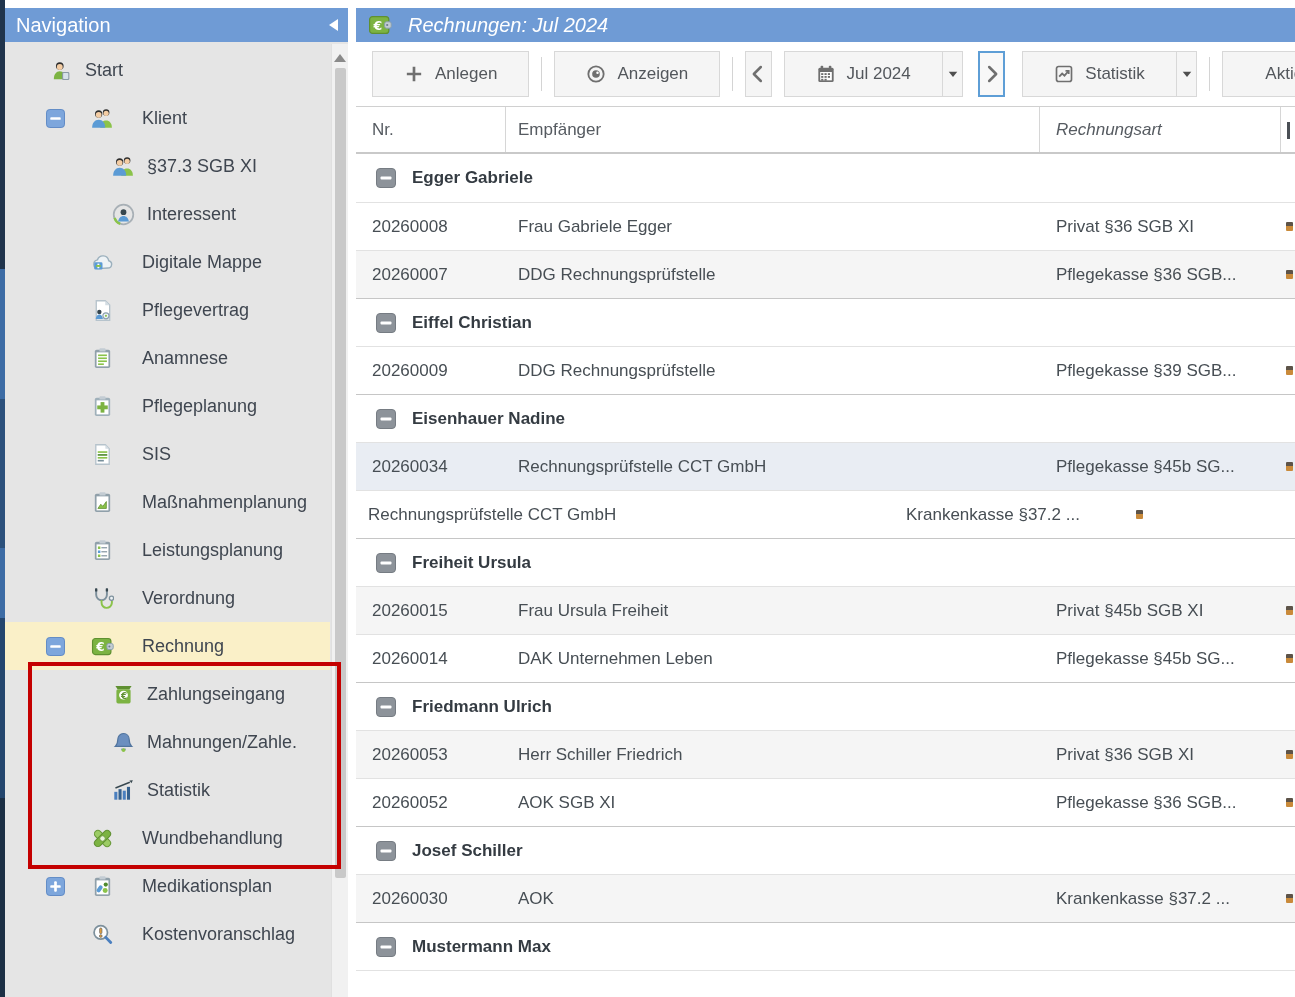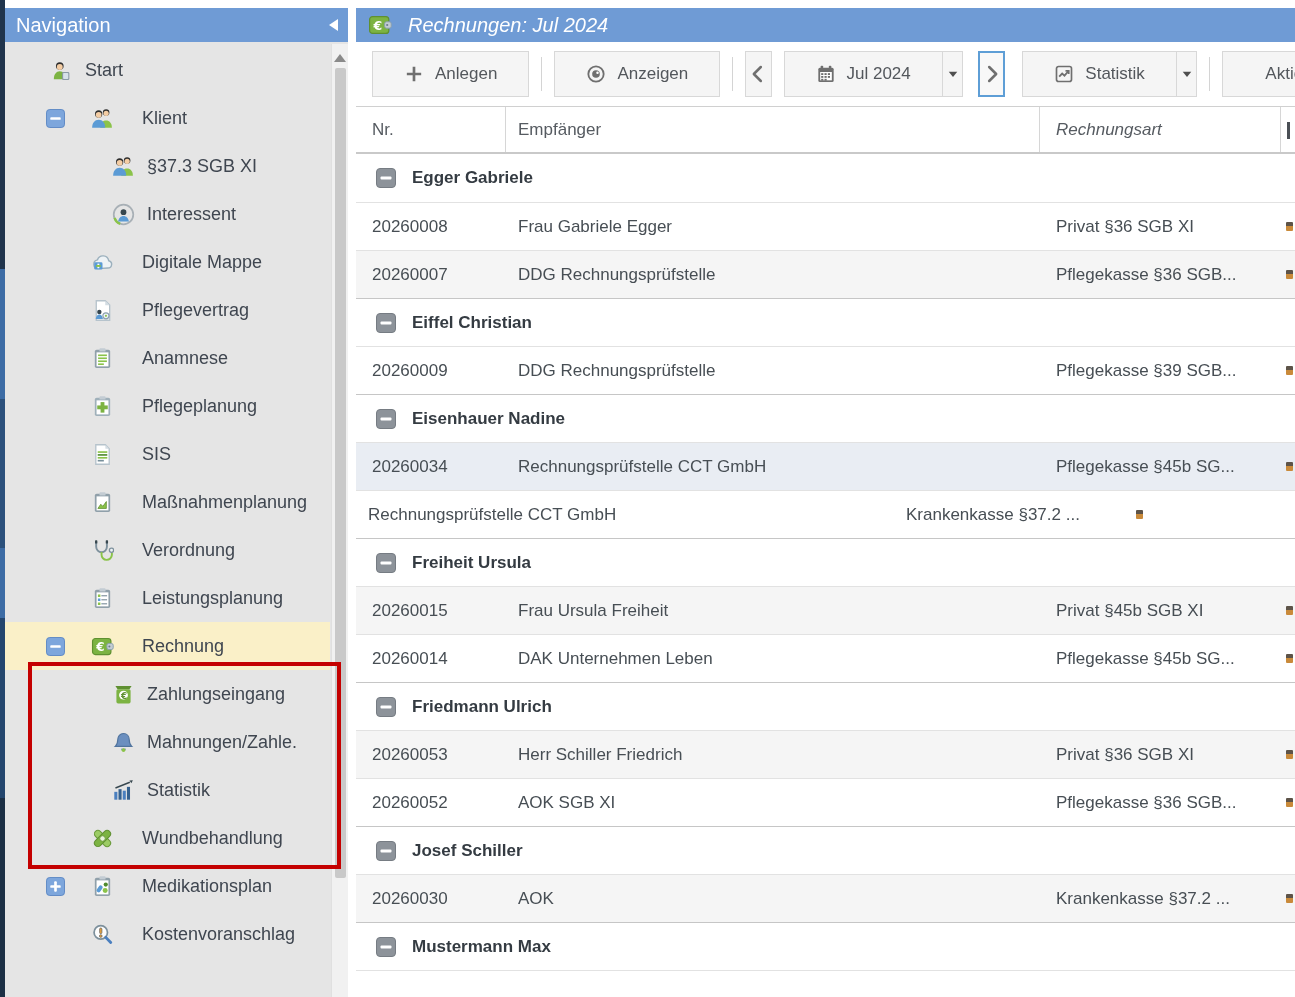--- a/index.html
+++ b/index.html
@@ -207,42 +207,42 @@
               <rect x="4" y="2.8" width="16" height="19.2" rx="1.8" fill="#90a0aa"></rect>
               <rect x="8.8" y="1.2" width="6.4" height="3.6" rx="1" fill="#c3ccd3"></rect>
               <rect x="5.8" y="5.6" width="12.4" height="14.6" fill="#fff"></rect>
               <path d="M7.2 18.2l3-4.4 2.2 2.2 3.6-5v7.2z" fill="#8bc34a" stroke="#5f9031" stroke-width="0.8"></path>
             </svg></span>
           <span class="nav-label">Maßnahmenplanung</span>
         </div>
         <div class="nav-item lvl1">
           <span class="toggle none"></span>
           <span class="icon nav-ic"><svg viewBox="0 0 24 24">
-              <path d="M5.4 2.6v5.6a5.6 5.6 0 0 0 11.2 0V2.6" fill="none" stroke="#7d909c" stroke-width="2"></path>
-              <path d="M11 13.6v2.6a5.4 5.4 0 0 0 10.8.4v-2.4" fill="none" stroke="#8bc34a" stroke-width="2"></path>
-              <circle cx="21.4" cy="11.8" r="2.2" fill="#eef3f6" stroke="#7d909c" stroke-width="1.4"></circle>
-              <rect x="4.2" y="1.4" width="2.4" height="3.4" rx="0.6" fill="#37474f"></rect>
-              <rect x="15.4" y="1.4" width="2.4" height="3.4" rx="0.6" fill="#37474f"></rect>
-            </svg></span>
-          <span class="nav-label">Verordnung</span>
-        </div>
-        <div class="nav-item lvl1">
-          <span class="toggle none"></span>
-          <span class="icon nav-ic"><svg viewBox="0 0 24 24">
               <rect x="4" y="2.8" width="16" height="19.2" rx="1.8" fill="#90a0aa"></rect>
               <rect x="8.8" y="1.2" width="6.4" height="3.6" rx="1" fill="#c3ccd3"></rect>
               <rect x="5.8" y="5.6" width="12.4" height="14.6" fill="#fff"></rect>
               <rect x="7.2" y="7.8" width="2.6" height="2.6" fill="#8bc34a"></rect>
               <rect x="10.8" y="8.4" width="6" height="1.4" fill="#90a0aa"></rect>
               <rect x="7.2" y="12" width="2.6" height="2.6" fill="#5b9bd5"></rect>
               <rect x="10.8" y="12.6" width="6" height="1.4" fill="#90a0aa"></rect>
               <rect x="7.2" y="16.2" width="2.6" height="2.6" fill="#8bc34a"></rect>
               <rect x="10.8" y="16.8" width="6" height="1.4" fill="#90a0aa"></rect>
             </svg></span>
           <span class="nav-label">Leistungsplanung</span>
+        </div>
+        <div class="nav-item lvl1">
+          <span class="toggle none"></span>
+          <span class="icon nav-ic"><svg viewBox="0 0 24 24">
+              <path d="M5.4 2.6v5.6a5.6 5.6 0 0 0 11.2 0V2.6" fill="none" stroke="#7d909c" stroke-width="2"></path>
+              <path d="M11 13.6v2.6a5.4 5.4 0 0 0 10.8.4v-2.4" fill="none" stroke="#8bc34a" stroke-width="2"></path>
+              <circle cx="21.4" cy="11.8" r="2.2" fill="#eef3f6" stroke="#7d909c" stroke-width="1.4"></circle>
+              <rect x="4.2" y="1.4" width="2.4" height="3.4" rx="0.6" fill="#37474f"></rect>
+              <rect x="15.4" y="1.4" width="2.4" height="3.4" rx="0.6" fill="#37474f"></rect>
+            </svg></span>
+          <span class="nav-label">Verordnung</span>
         </div>
         <div class="nav-item lvl1 highlighted">
           <span class="toggle"><svg viewBox="0 0 20 20">
               <rect x="0.5" y="0.5" width="19" height="19" rx="3.5" fill="#7da6dc" stroke="#5d88c4"></rect>
               <rect x="4.5" y="8.6" width="11" height="2.8" rx="1" fill="#fff"></rect>
             </svg></span>
           <span class="icon nav-ic"><svg viewBox="0 0 24 24">
               <rect x="1.6" y="3.6" width="19.2" height="16.8" rx="3" fill="#7cb342" stroke="#5f9031" stroke-width="1.2"></rect>
               <rect x="16.6" y="8.8" width="6.6" height="6.4" rx="2" fill="#c3ccd3" stroke="#8aa0ae" stroke-width="1"></rect>
               <circle cx="19.2" cy="12" r="1.1" fill="#6b7d89"></circle>

